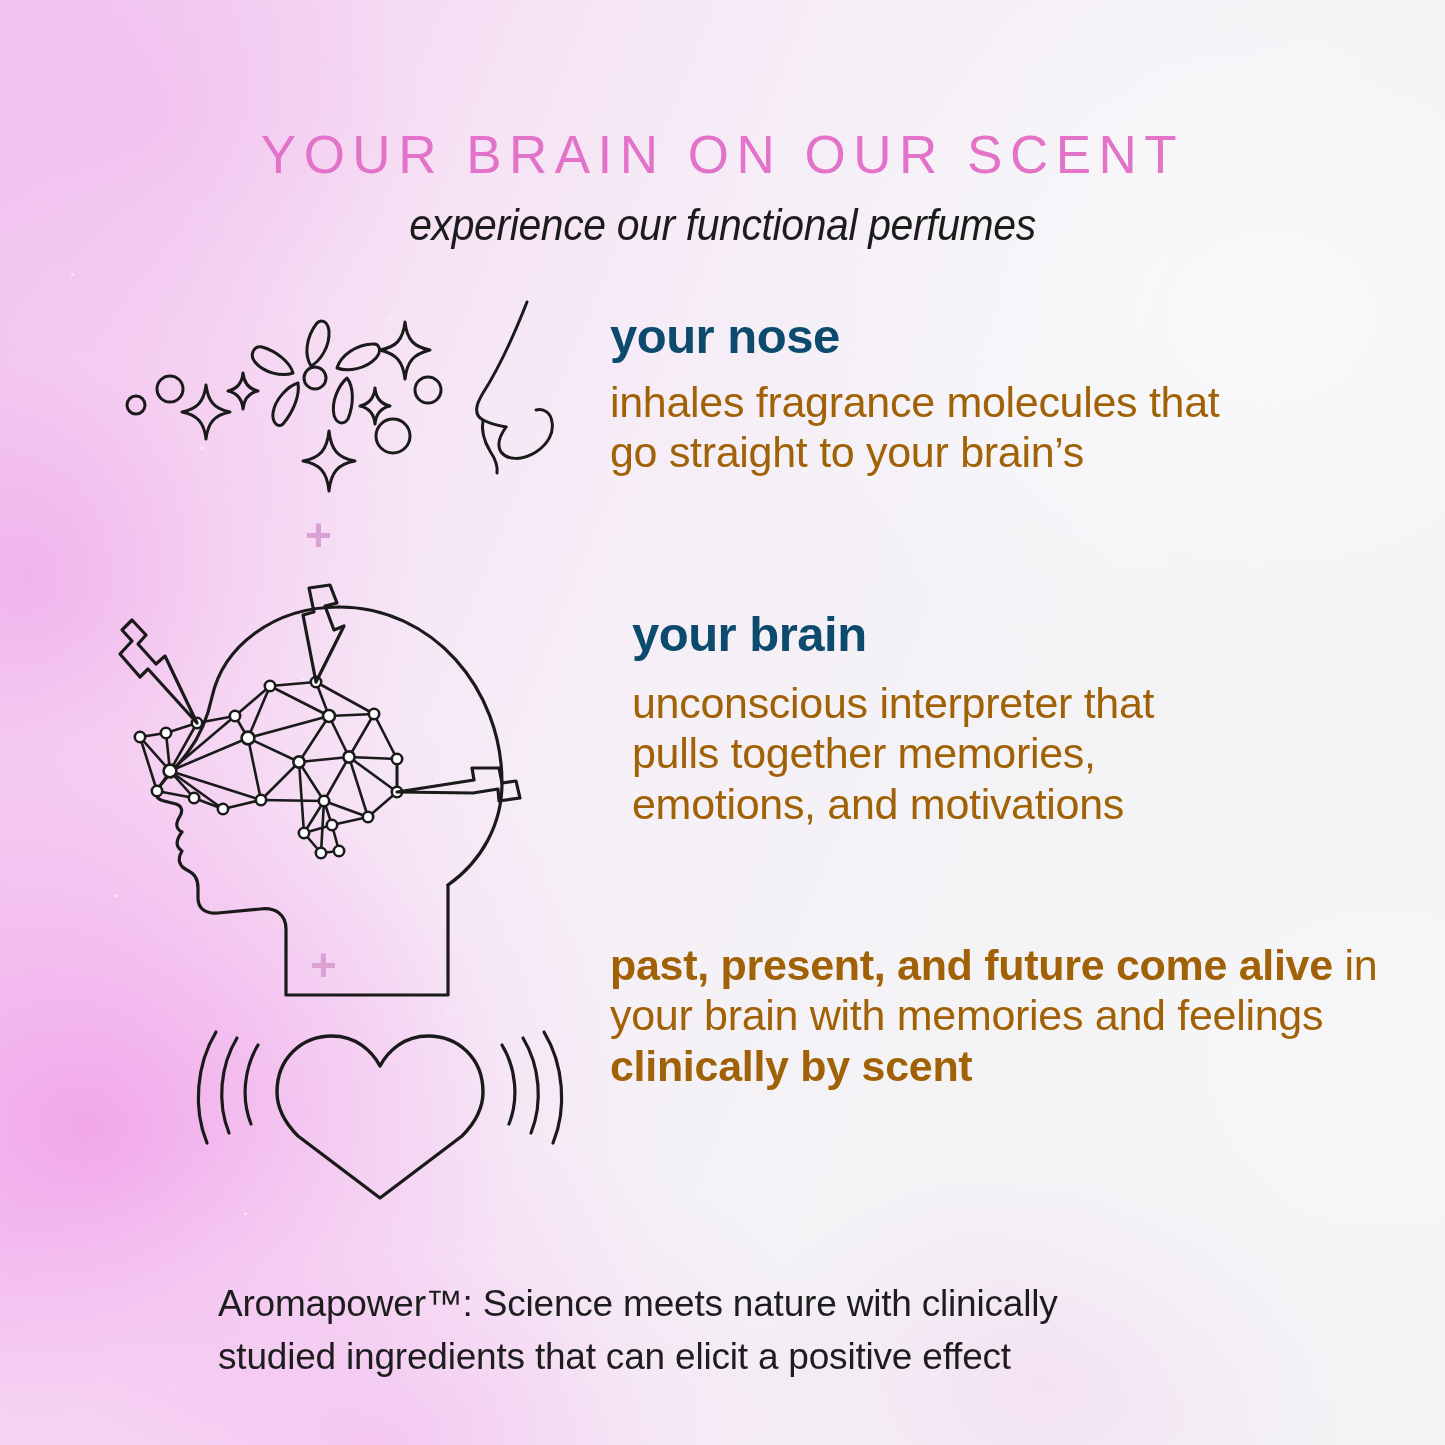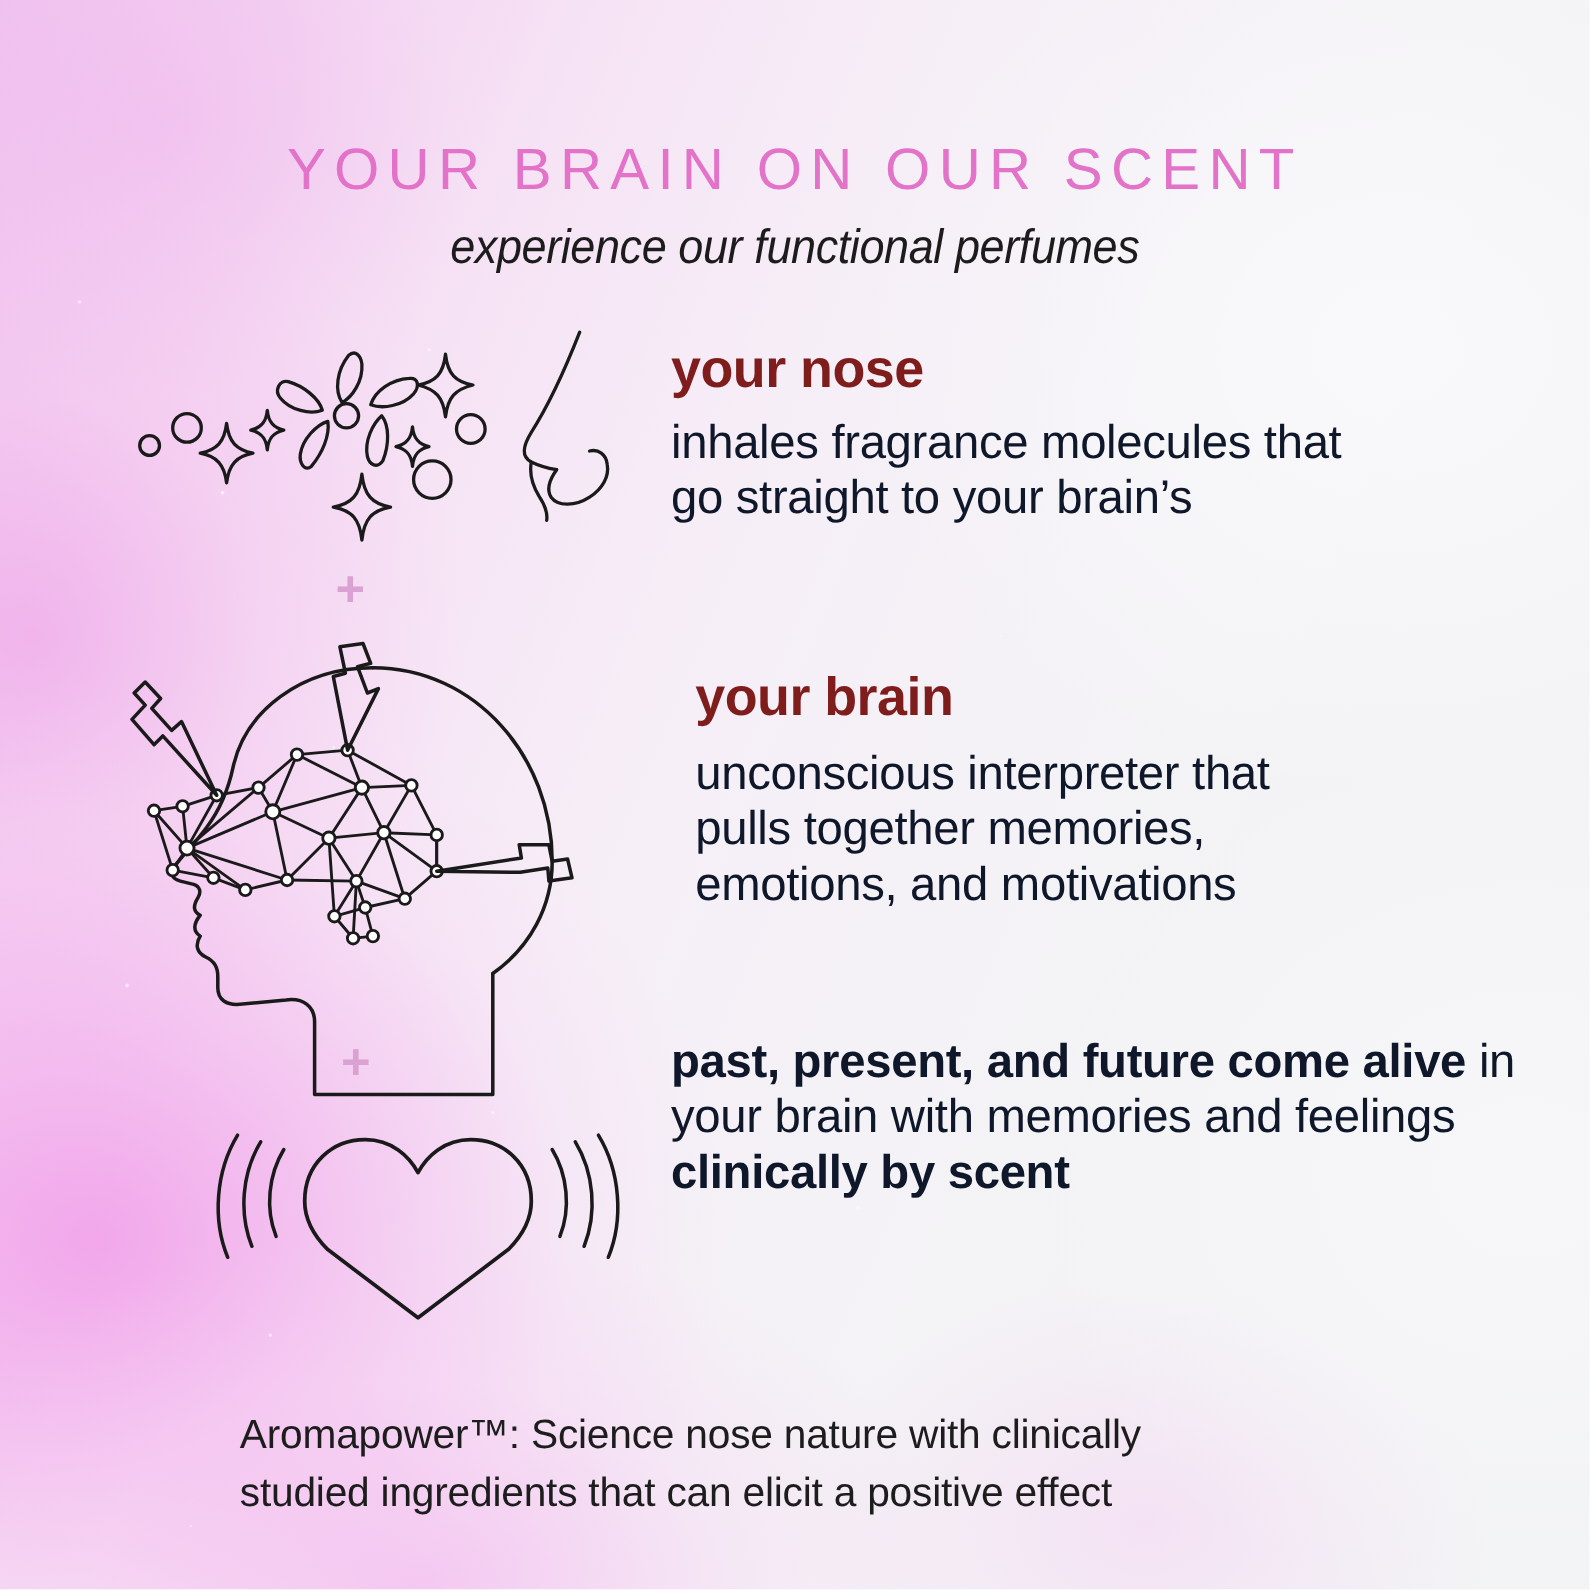--- a/index.html
+++ b/index.html
@@ -102,29 +102,29 @@
     flex: 0 0 auto;
     position: relative;
   }
   .step-text {
     flex: 1 1 auto;
   }
   .step-heading {
     margin: 0;
     font-size: 49px;
     font-weight: 700;
-    color: #7f1d1d;
+    color: #0c4a6e;
     line-height: 1.0;
     letter-spacing: -0.5px;
   }
   .step-body {
     margin: 0;
     font-size: 43px;
     font-weight: 400;
-    color: #0f172a;
+    color: #a16207;
     line-height: 1.17;
     letter-spacing: -0.3px;
   }
   .step-body b { font-weight: 700; }
 
   
   #step-nose     { top: 300px;  left: 110px; width: 1300px; }
   #step-brain    { top: 585px;  left: 110px; width: 1300px; gap: 14px; }
   #step-feelings { top: 940px;  left: 110px; width: 1300px; }
 
@@ -375,18 +375,18 @@
     </div>
     <div class="step-text">
       <p class="step-body">
         <b>past, present, and future come alive</b><span> in your brain with memories and feelings </span><b>clinically by scent</b>
       </p>
     </div>
   </div>
 
   <div class="footer">
     <p class="footer-text">
-      <span>Aromapower™: Science nose nature with clinically</span><br>
+      <span>Aromapower™: Science meets nature with clinically</span><br>
       <span>studied ingredients that can elicit a positive effect</span>
     </p>
   </div>
 
 </div>
 
 </body></html>

